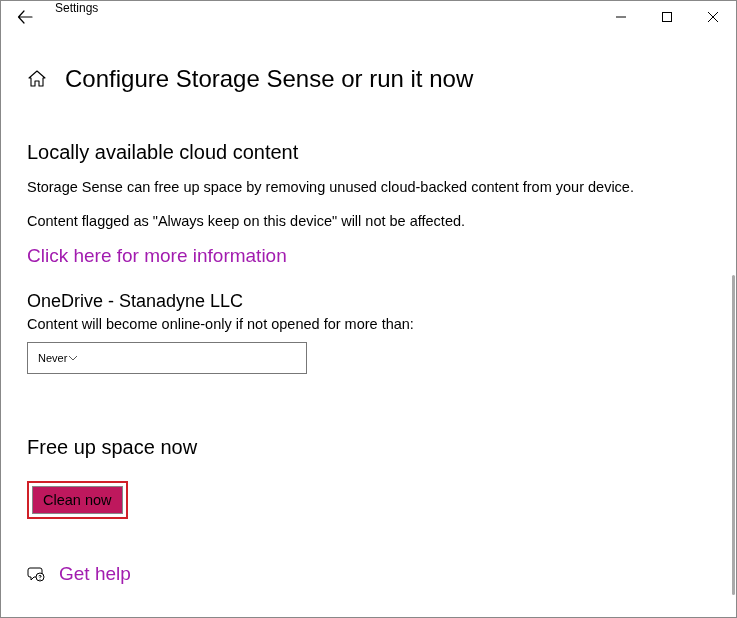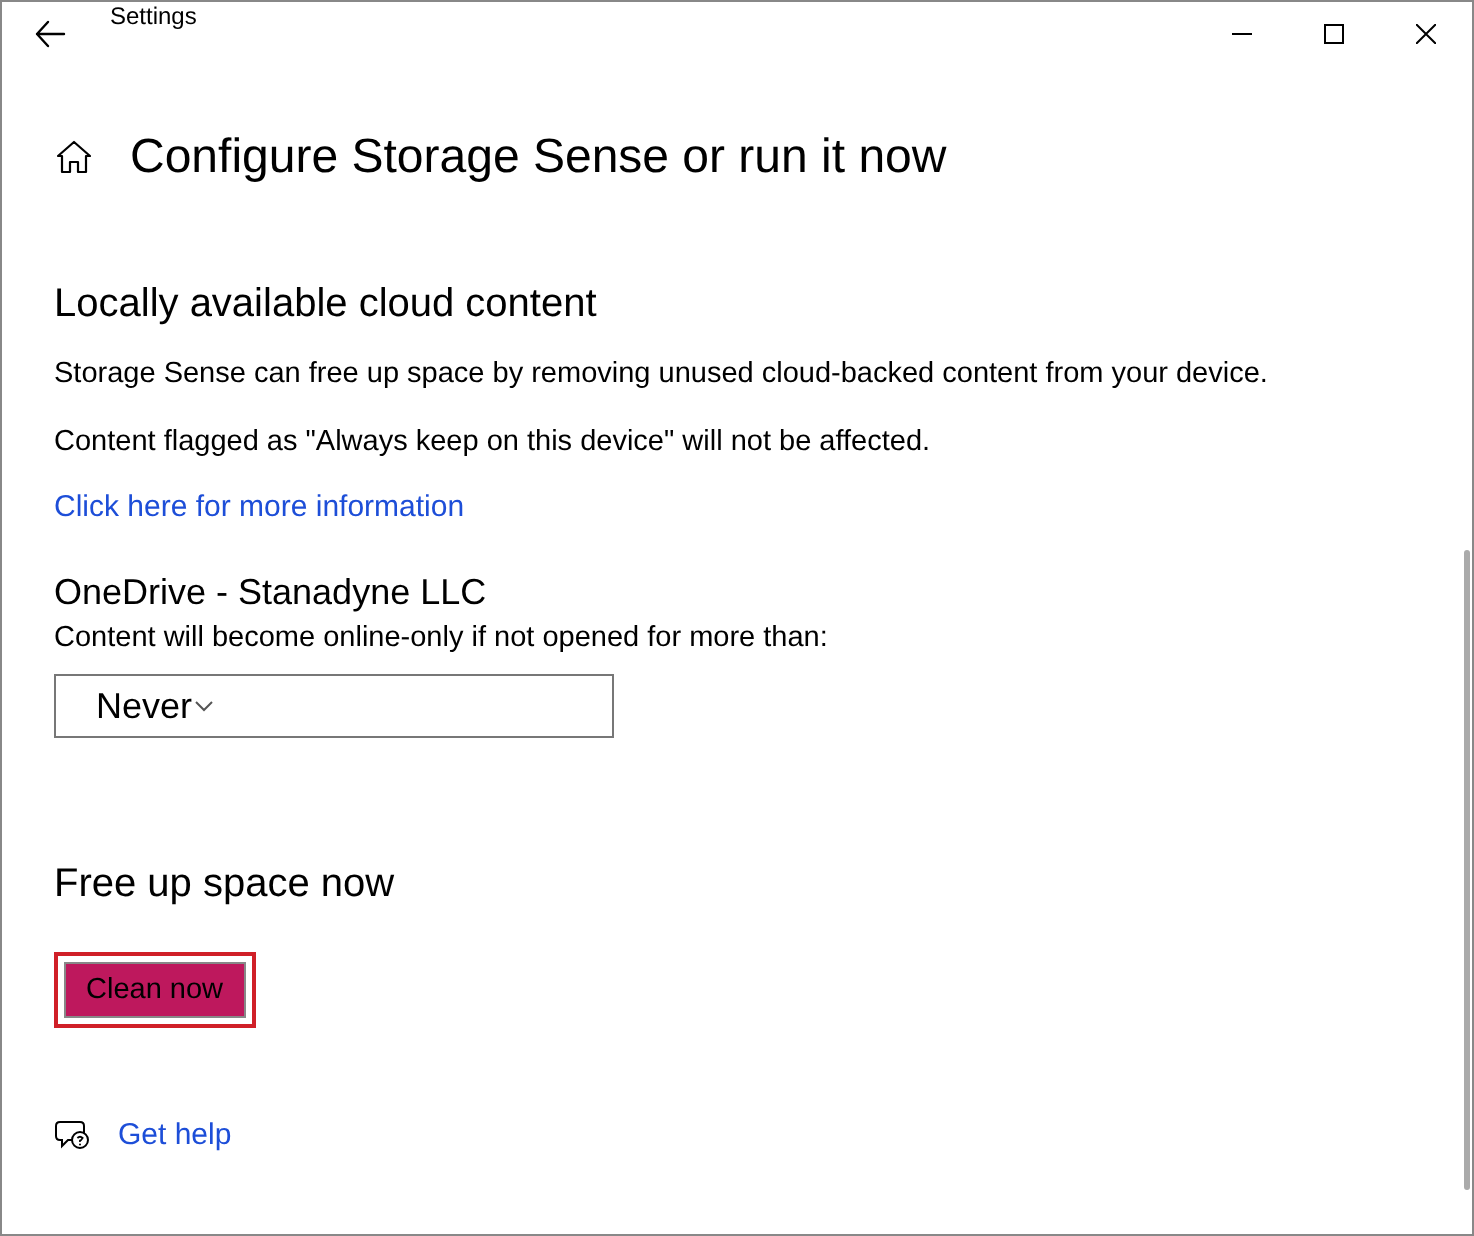--- a/index.html
+++ b/index.html
@@ -63,44 +63,44 @@
       font-size: 20px;
       font-weight: 400;
       margin-bottom: 14px;
     }
     .para {
       font-size: 14.5px;
       margin-bottom: 14px;
       line-height: 1.35;
     }
     .link {
-      color: #1d4ed8;
-      cursor: pointer;
-      font-size: 15px;
+      color: #a21caf;
+      cursor: pointer;
+      font-size: 19px;
     }
     .sub-heading {
       font-size: 18px;
       font-weight: 400;
       margin-top: 24px;
       margin-bottom: 4px;
     }
     .sub-desc {
       font-size: 14.5px;
       margin-bottom: 10px;
     }
     .select-box {
       width: 280px;
       height: 32px;
       border: 1px solid #777;
       display: flex;
       align-items: center;
-      padding: 0 20px;
+      padding: 0 10px;
       justify-content: flex-start;
       cursor: pointer;
-      font-size: 18px;
+      font-size: 11px;
     }
     .section2-heading {
       font-size: 20px;
       font-weight: 400;
       margin-top: 62px;
       margin-bottom: 14px;
     }
     .btn-highlight {
       display: inline-block;
       border: 2.5px solid #d02028;

